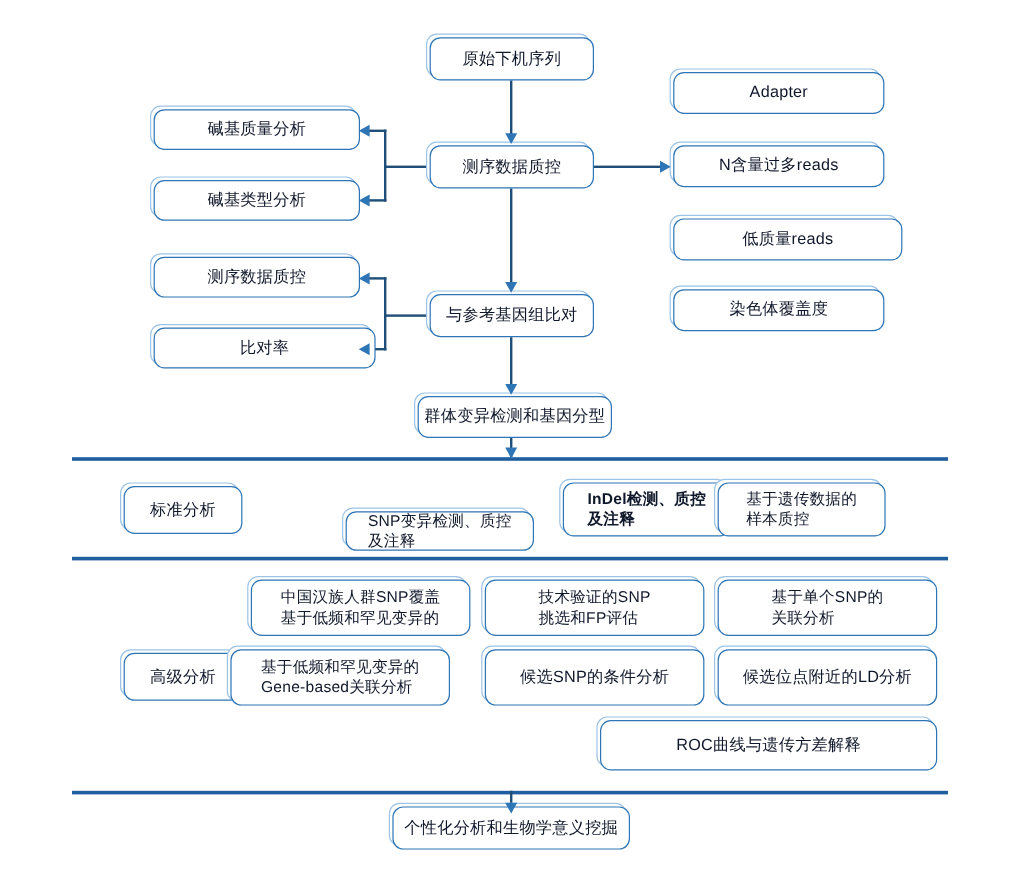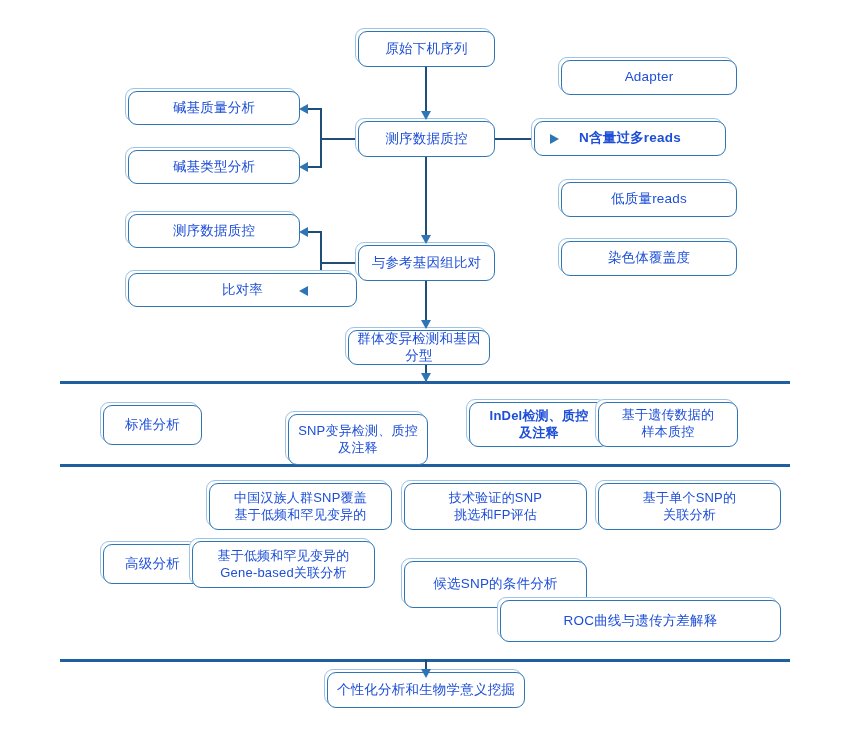--- a/index.html
+++ b/index.html
@@ -11,25 +11,25 @@
   #stage{position:absolute;left:0;top:0;width:850px;height:737px;}
 
   
   .box{
     position:absolute;
     box-sizing:border-box;
     border:1.3px solid #2e75b6;
     border-radius:9px;
     background:#ffffff;
     display:flex;align-items:center;justify-content:center;
-    text-align:center;
+    text-align:left;
     font-size:13.5px;
     line-height:1.25;
     letter-spacing:.2px;
-    color:#1d4ed8;
+    color:#0f172a;
     z-index:3;
     padding:0 4px;
   }
   
   .boxwrap{position:absolute;z-index:2;}
   .boxwrap::before{
     content:"";position:absolute;left:-3px;top:-3px;
     width:100%;height:100%;
     box-sizing:border-box;
     border:1.3px solid #9dc3e6;
@@ -110,26 +110,26 @@
   </div>
 
   <div class="hline" style="left:495px;top:138px;width:57px;"></div>
   <div class="arrow right" style="left:550px;top:133.5px;"></div>
 
   <div class="boxwrap" style="left:561px;top:60px;width:176px;height:35px;">
     <div class="box">
       <span class="txt">Adapter</span>
     </div>
   </div>
-  <div class="boxwrap" style="left:534px;top:121px;width:192px;height:35px;font-weight:bold;">
+  <div class="boxwrap" style="left:561px;top:121px;width:176px;height:35px;">
     <div class="box">
       <span class="txt">N含量过多reads</span>
     </div>
   </div>
-  <div class="boxwrap" style="left:561px;top:182px;width:176px;height:35px;">
+  <div class="boxwrap" style="left:561px;top:182px;width:191px;height:35px;">
     <div class="box">
       <span class="txt">低质量reads</span>
     </div>
   </div>
   <div class="boxwrap" style="left:561px;top:241px;width:176px;height:35px;">
     <div class="box">
       <span class="txt">染色体覆盖度</span>
     </div>
   </div>
 
@@ -147,59 +147,59 @@
   <div class="hline" style="left:307px;top:231px;width:15px;"></div>
   <div class="arrow left" style="left:299px;top:226.5px;"></div>
   <div class="hline" style="left:307px;top:290px;width:15px;"></div>
   <div class="arrow left" style="left:299px;top:285.5px;"></div>
 
   <div class="boxwrap" style="left:128px;top:214px;width:172px;height:34px;">
     <div class="box">
       <span class="txt">测序数据质控</span>
     </div>
   </div>
-  <div class="boxwrap" style="left:128px;top:273px;width:185px;height:34px;padding-left:44px;">
+  <div class="boxwrap" style="left:128px;top:273px;width:185px;height:34px;">
     <div class="box">
       <span class="txt">比对率</span>
     </div>
   </div>
 
   <div class="vline" style="left:425px;top:281px;height:42px;"></div>
   <div class="arrow down" style="left:420.5px;top:320px;"></div>
 
-  <div class="boxwrap" style="left:348px;top:330px;width:142px;height:35px;">
+  <div class="boxwrap" style="left:348px;top:330px;width:162px;height:35px;">
     <div class="box">
       <span class="txt">群体变异检测和基因分型</span>
     </div>
   </div>
 
   <div class="vline" style="left:425px;top:365px;height:16px;"></div>
   <div class="arrow down" style="left:420.5px;top:373px;"></div>
 
   <div class="divider" style="top:381px;"></div>
 
   <div class="boxwrap" style="left:103px;top:405px;width:99px;height:40px;font-family:Liberation Serif, serif;">
     <div class="box">
       <span class="txt">标准分析</span>
     </div>
   </div>
 
-  <div class="boxwrap" style="left:288px;top:414px;width:140px;height:51px;">
+  <div class="boxwrap" style="left:288px;top:426px;width:140px;height:33px;padding-left:17px;">
     <div class="box two-line">
       <span class="txt">SNP变异检测、质控
 及注释</span>
     </div>
   </div>
   <div class="boxwrap" style="left:469px;top:402px;width:140px;height:45px;font-weight:bold;">
     <div class="box two-line">
       <span class="txt">InDel检测、质控
 及注释</span>
     </div>
   </div>
-  <div class="boxwrap" style="left:598px;top:402px;width:140px;height:45px;font-family:Liberation Mono, monospace;">
+  <div class="boxwrap" style="left:598px;top:402px;width:140px;height:45px;">
     <div class="box two-line">
       <span class="txt">基于遗传数据的
 样本质控</span>
     </div>
   </div>
 
   <div class="divider" style="top:464px;"></div>
 
   <div class="boxwrap" style="left:103px;top:544px;width:99px;height:40px;">
     <div class="box">
@@ -225,23 +225,28 @@
 关联分析</span>
     </div>
   </div>
 
   <div class="boxwrap" style="left:192px;top:541px;width:183px;height:47px;">
     <div class="box two-line">
       <span class="txt">基于低频和罕见变异的
 Gene-based关联分析</span>
     </div>
   </div>
-  <div class="boxwrap" style="left:404px;top:541px;width:183px;height:47px;margin-top:20px;">
+  <div class="boxwrap" style="left:404px;top:541px;width:183px;height:47px;">
     <div class="box">
       <span class="txt">候选SNP的条件分析</span>
+    </div>
+  </div>
+  <div class="boxwrap" style="left:598px;top:541px;width:183px;height:47px;">
+    <div class="box">
+      <span class="txt">候选位点附近的LD分析</span>
     </div>
   </div>
 
   <div class="boxwrap" style="left:500px;top:600px;width:281px;height:42px;">
     <div class="box">
       <span class="txt">ROC曲线与遗传方差解释</span>
     </div>
   </div>
 
   <div class="divider" style="top:659px;"></div>

